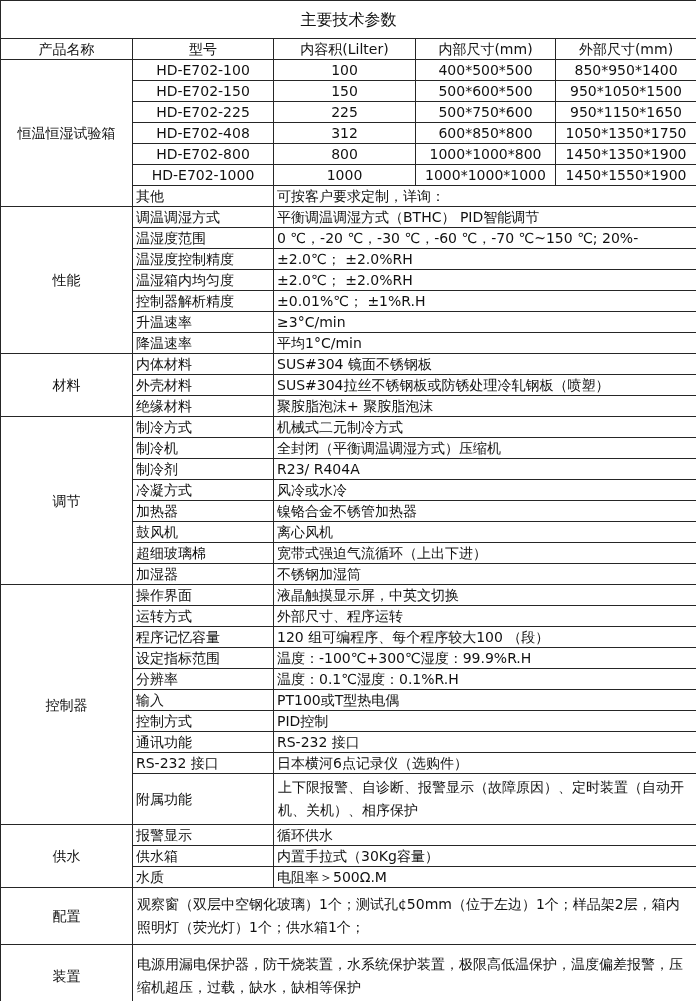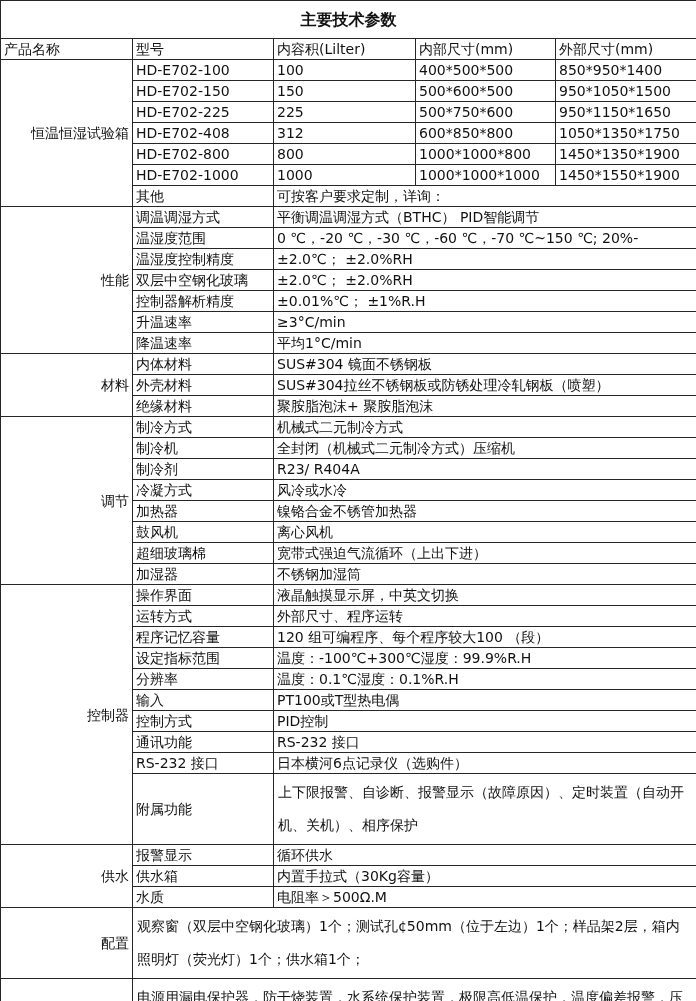--- a/index.html
+++ b/index.html
@@ -15,33 +15,33 @@
   td{
     border:1px solid #262626;
     padding:0 3px;
     height:20px;
     line-height:20px;
     vertical-align:middle;
     white-space:nowrap;
     overflow:hidden;
     box-sizing:content-box;
   }
-  .c{}
+  .c{text-align:center;}
   .l{text-align:left;}
   .title-row td{
     height:37px;
     font-size:16px;
-    font-weight:bold;
+    font-weight:normal;
     text-align:center;
     line-height:37px;
   }
-  .cat{text-align:right;vertical-align:middle;}
+  .cat{text-align:center;vertical-align:middle;}
   .ml{
     white-space:normal;
-    line-height:33px;
+    line-height:23px;
     height:auto;
     padding:2px 4px;
     vertical-align:middle;
   }
   tr.h44 td{height:44px;}
   tr.h56 td{height:56px;}
   tr.h62 td{height:62px;}
   tr.h44 td.ml,tr.h56 td.ml,tr.h62 td.ml{height:auto;}
 </style>
 </head>
@@ -117,21 +117,21 @@
     </tr>
     <tr>
       <td class="l">温湿度范围</td>
       <td class="l" colspan="3">0 ℃，-20 ℃，-30 ℃，-60 ℃，-70 ℃~150 ℃; 20%-</td>
     </tr>
     <tr>
       <td class="l">温湿度控制精度</td>
       <td class="l" colspan="3">±2.0℃； ±2.0%RH</td>
     </tr>
     <tr>
-      <td class="l">双层中空钢化玻璃</td>
+      <td class="l">温湿箱内均匀度</td>
       <td class="l" colspan="3">±2.0℃； ±2.0%RH</td>
     </tr>
     <tr>
       <td class="l">控制器解析精度</td>
       <td class="l" colspan="3">±0.01%℃； ±1%R.H</td>
     </tr>
     <tr>
       <td class="l">升温速率</td>
       <td class="l" colspan="3">≥3°C/min</td>
     </tr>
@@ -154,21 +154,21 @@
       <td class="l" colspan="3">聚胺脂泡沫+ 聚胺脂泡沫</td>
     </tr>
 
     <tr>
       <td class="cat" rowspan="8">调节</td>
       <td class="l">制冷方式</td>
       <td class="l" colspan="3">机械式二元制冷方式</td>
     </tr>
     <tr>
       <td class="l">制冷机</td>
-      <td class="l" colspan="3">全封闭（机械式二元制冷方式）压缩机</td>
+      <td class="l" colspan="3">全封闭（平衡调温调湿方式）压缩机</td>
     </tr>
     <tr>
       <td class="l">制冷剂</td>
       <td class="l" colspan="3">R23/ R404A</td>
     </tr>
     <tr>
       <td class="l">冷凝方式</td>
       <td class="l" colspan="3">风冷或水冷</td>
     </tr>
     <tr>

